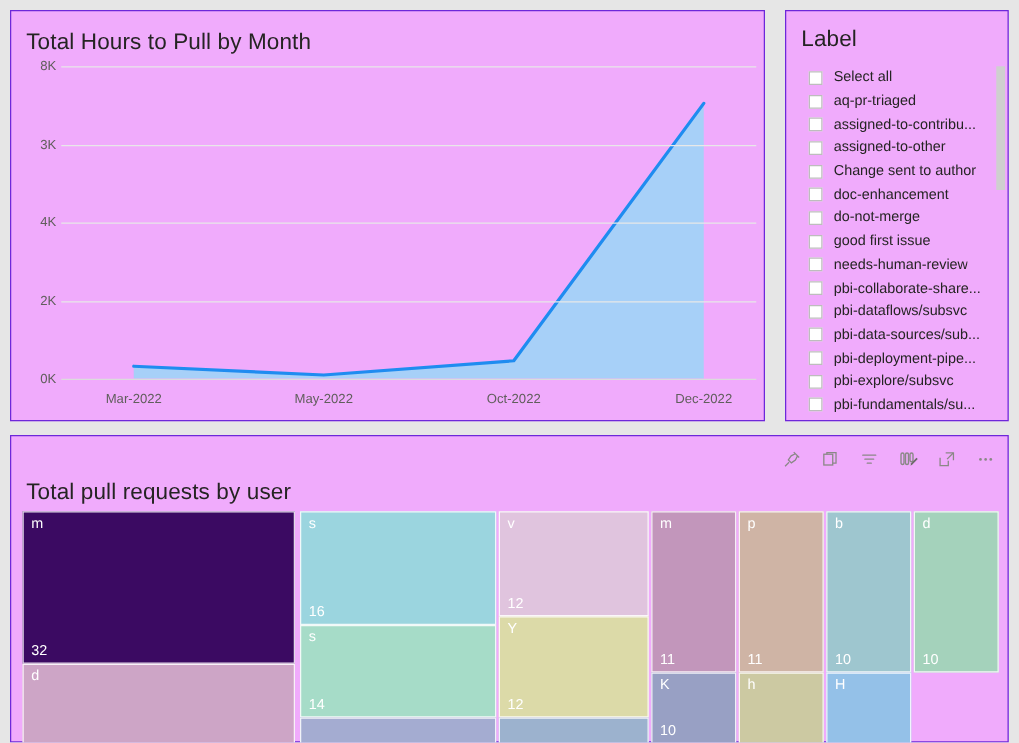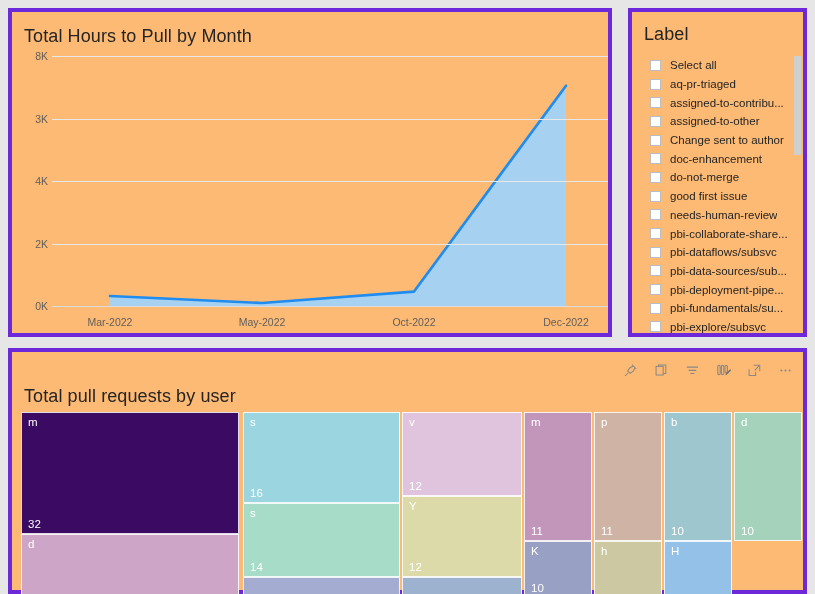--- a/index.html
+++ b/index.html
@@ -7,22 +7,22 @@
     width: 815px; height: 594px;
     background: #e6e6e6;
     font-family: "Liberation Sans", sans-serif;
     overflow: hidden;
   }
   .page { position: relative; width: 815px; height: 594px; }
 
   
   .card {
     position: absolute;
-    background: #fdba74;
-    border: 4px solid #6d28d9;
+    background: #f0abfc;
+    border: 1px solid #6d28d9;
   }
   .card-title {
     font-size: 18px;
     font-weight: 400;
     color: #252423;
     letter-spacing: .1px;
   }
 
   
   #chart-card { left: 8px; top: 8px; width: 604px; height: 329px; }
@@ -213,25 +213,25 @@
         <div class="slicer-item">
           <div class="cb"></div>
           <div class="slicer-label">pbi-data-sources/sub...</div>
         </div>
         <div class="slicer-item">
           <div class="cb"></div>
           <div class="slicer-label">pbi-deployment-pipe...</div>
         </div>
         <div class="slicer-item">
           <div class="cb"></div>
+          <div class="slicer-label">pbi-explore/subsvc</div>
+        </div>
+        <div class="slicer-item">
+          <div class="cb"></div>
           <div class="slicer-label">pbi-fundamentals/su...</div>
-        </div>
-        <div class="slicer-item">
-          <div class="cb"></div>
-          <div class="slicer-label">pbi-explore/subsvc</div>
         </div>
       </div>
     <div class="slicer-scrollbar">
       <div class="slicer-thumb"></div>
     </div>
   </div>
 
   <div class="card" id="tree-card">
 
     <div class="visual-toolbar">

